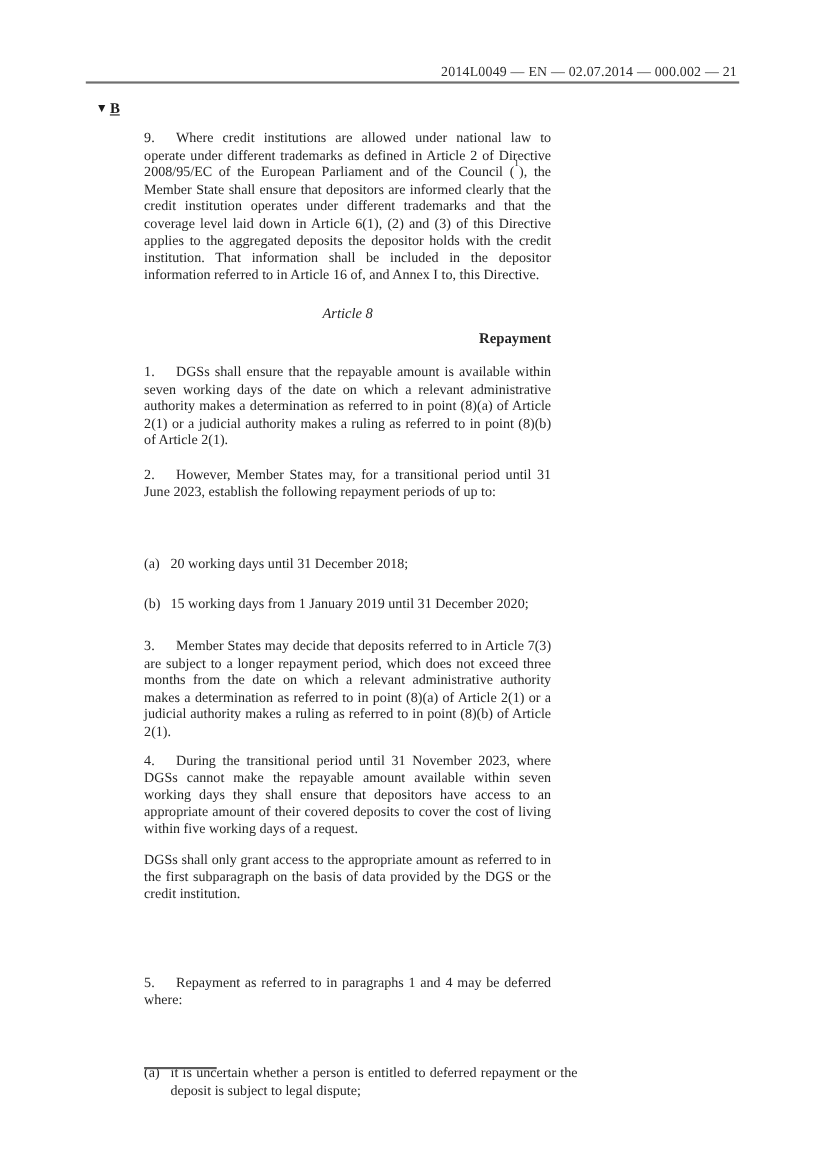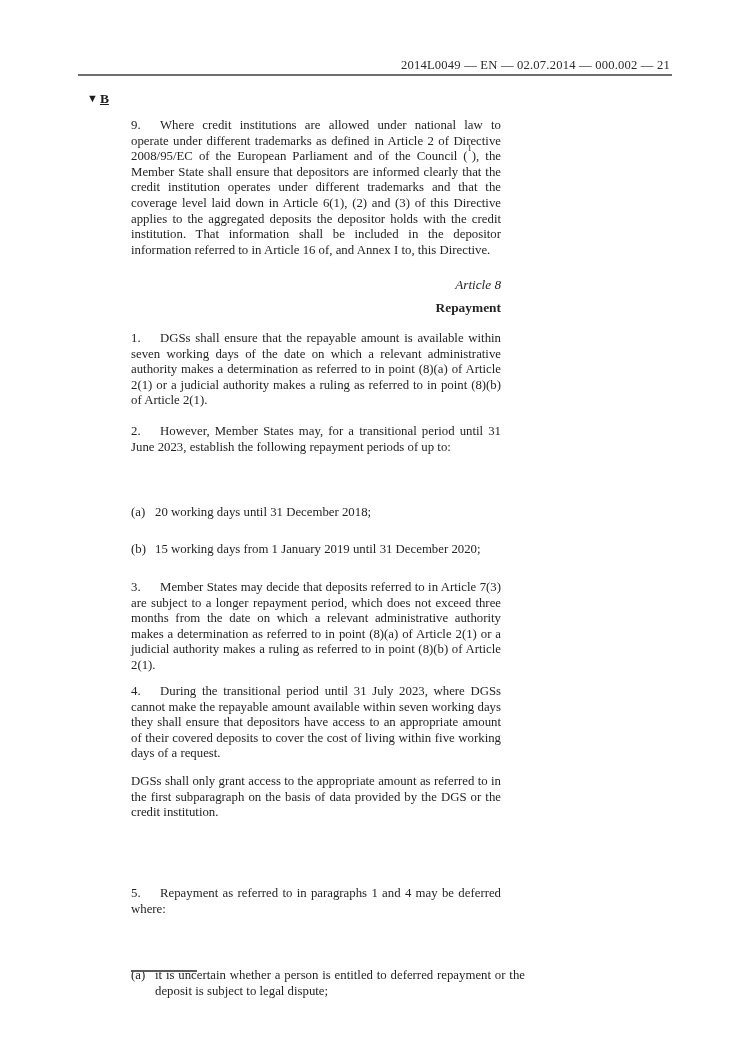--- a/index.html
+++ b/index.html
@@ -46,21 +46,21 @@
     font-size: 12.8px;
     line-height: 15.6px;
     text-align: justify;
     margin: 0;
   }
   .num {
     display: inline-block;
     min-width: 29px;
   }
   .heading-italic {
-    text-align: right;
+    text-align: center;
     font-style: italic;
     font-size: 13.2px;
   }
   .heading-bold {
     text-align: right;
     font-weight: bold;
     font-size: 13.4px;
   }
   .list-item {
     padding-left: 24px;
@@ -126,21 +126,21 @@
 
   <p class="block" style="top:424px"><span class="num">2.</span><span>However, Member States may, for a transitional period until 31 June 2023, establish the following repayment periods of up to:</span></p>
 
   <p class="block list-item" style="top:471px"><span class="list-label">(a)</span><span>20 working days until 31 December 2018;</span></p>
 
   <p class="block list-item" style="top:508px"><span class="list-label">(b)</span><span>15 working days from 1 January 2019 until 31 December 2020;</span></p>
 
 
   <p class="block" style="top:580px"><span class="num">3.</span><span>Member States may decide that deposits referred to in Article 7(3) are subject to a longer repayment period, which does not exceed three months from the date on which a relevant administrative authority makes a determination as referred to in point (8)(a) of Article 2(1) or a judicial authority makes a ruling as referred to in point (8)(b) of Article 2(1).</span></p>
 
-  <p class="block" style="top:684px"><span class="num">4.</span><span>During the transitional period until 31 July 2023, where DGSs cannot make the repayable amount available within seven working days they shall ensure that depositors have access to an appropriate amount of their covered deposits to cover the cost of living within five working days of a request.</span></p>
+  <p class="block" style="top:684px"><span class="num">4.</span><span>During the transitional period until 31 November 2023, where DGSs cannot make the repayable amount available within seven working days they shall ensure that depositors have access to an appropriate amount of their covered deposits to cover the cost of living within five working days of a request.</span></p>
 
   <p class="block" style="top:774px"><span>DGSs shall only grant access to the appropriate amount as referred to in the first subparagraph on the basis of data provided by the DGS or the credit institution.</span></p>
 
 
   <p class="block" style="top:886px"><span class="num">5.</span><span>Repayment as referred to in paragraphs 1 and 4 may be deferred where:</span></p>
 
   <p class="block list-item" style="top:934px"><span class="list-label">(a)</span><span>it is uncertain whether a person is entitled to deferred repayment or the deposit is subject to legal dispute;</span></p>
 
   <div class="footnote-rule"></div>
 

